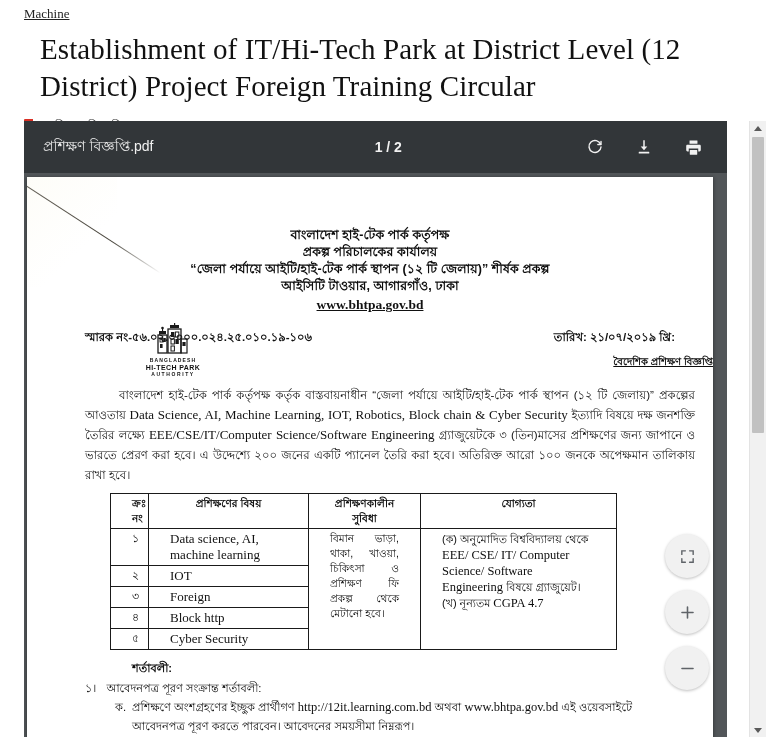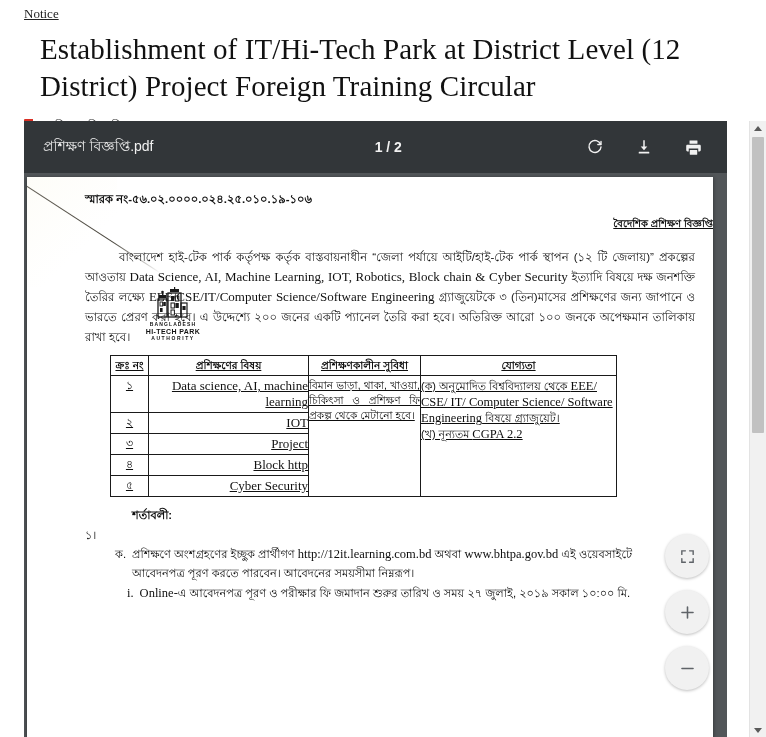--- a/index.html
+++ b/index.html
@@ -252,39 +252,37 @@
 
   
   table.doc-table {
     border-collapse: collapse;
     margin: 8px 0 0 83px;
     width: 506px;
     table-layout: fixed;
   }
   table.doc-table td, table.doc-table th {
     border: 1px solid #1a1a1a;
-    padding: 2px 0;
+    padding: 2px 21px;
     vertical-align: top;
     font-family: "Liberation Sans", sans-serif;
     font-size: 10.5px;
     line-height: 15px;
     font-weight: 400;
-    text-decoration: underline;
   }
   table.doc-table th {
     text-align: center;
     font-weight: 700;
     font-size: 10.5px;
   }
   table.doc-table td.sl { text-align: center; font-size: 11px; }
   table.doc-table td.subject {
     font-family: "Liberation Serif", serif;
     font-size: 13px;
     line-height: 16px;
-    text-align: right;
   }
   table.doc-table td.benefit { text-align: justify; }
   table.doc-table td.qual {
     font-size: 11px;
     line-height: 16px;
     margin-top: 24px;
   }
   table.doc-table td.qual .en { font-family: "Liberation Serif", serif; font-size: 12.5px; }
 
   
@@ -353,21 +351,21 @@
     cursor: pointer;
   }
   .tri { width: 0; height: 0; border-left: 4px solid transparent; border-right: 4px solid transparent; }
   .tri.up { border-bottom: 5px solid #5a5a5a; }
   .tri.down { border-top: 5px solid #5a5a5a; }
 </style>
 </head>
 <body>
 
 <div class="page-head">
-  <a class="breadcrumb-link" href="#">Notice</a>
+  <a class="breadcrumb-link" href="#">Machine</a>
   <h1 class="page-title">Establishment of IT/Hi-Tech Park at District Level (12 District) Project Foreign Training Circular</h1>
 </div>
 
 <div class="attachment">
   <span class="pdf-icon">
     <span class="sheet"></span>
     <span class="fold"></span>
     <span class="pdf-label">PDF</span>
   </span>
   <a class="attachment-name" href="#">প্রশিক্ষণ বিজ্ঞপ্তি.pdf</a>
@@ -428,23 +426,31 @@
             <rect x="30" y="16" width="6" height="14" fill="none" stroke="#1a1a1a" stroke-width="1.2"></rect>
             <rect x="31.4" y="19" width="3.2" height="4"></rect>
           </svg>
           <span class="logo-text">
             <span class="l1">BANGLADESH</span>
             <span class="l2">HI-TECH PARK</span>
             <span class="l3">AUTHORITY</span>
           </span>
         </div>
 
+        <div class="letterhead">
+          <div class="bn lh-line">বাংলাদেশ হাই-টেক পার্ক কর্তৃপক্ষ</div>
+          <div class="bn lh-line">প্রকল্প পরিচালকের কার্যালয়</div>
+          <div class="bn lh-line">“জেলা পর্যায়ে আইটি/হাই-টেক পার্ক স্থাপন (১২ টি জেলায়)” শীর্ষক প্রকল্প</div>
+          <div class="bn lh-line">আইসিটি টাওয়ার, আগারগাঁও, ঢাকা</div>
+          <div class="lh-url">www.bhtpa.gov.bd</div>
+        </div>
 
         <div class="memo-row">
           <span>স্মারক নং-৫৬.০২.০০০০.০২৪.২৫.০১০.১৯-১০৬</span>
+          <span>তারিখ: ২১/০৭/২০১৯ খ্রি:</span>
         </div>
 
         <div class="doc-heading bn">বৈদেশিক প্রশিক্ষণ বিজ্ঞপ্তি</div>
 
         <p class="doc-body">
           <span>বাংলাদেশ হাই-টেক পার্ক কর্তৃপক্ষ কর্তৃক বাস্তবায়নাধীন “জেলা পর্যায়ে আইটি/হাই-টেক পার্ক স্থাপন (১২ টি জেলায়)” প্রকল্পের আওতায় </span><span class="en">Data Science, AI, Machine Learning, IOT, Robotics, Block chain &amp; Cyber Security</span><span> ইত্যাদি বিষয়ে দক্ষ জনশক্তি তৈরির লক্ষ্যে </span><span class="en">EEE/CSE/IT/Computer Science/Software Engineering</span><span> গ্র্যাজুয়েটকে ৩ (তিন)মাসের প্রশিক্ষণের জন্য জাপানে ও ভারতে প্রেরণ করা হবে। এ উদ্দেশ্যে ২০০ জনের একটি প্যানেল তৈরি করা হবে। অতিরিক্ত আরো ১০০ জনকে অপেক্ষমান তালিকায় রাখা হবে।</span>
         </p>
 
         <table class="doc-table">
           <colgroup>
@@ -461,47 +467,48 @@
               <th class="bn">যোগ্যতা</th>
             </tr>
           </thead>
           <tbody>
             <tr>
               <td class="sl bn">১</td>
               <td class="subject">Data science, AI, machine learning</td>
               <td class="benefit bn" rowspan="5">বিমান ভাড়া, থাকা, খাওয়া, চিকিৎসা ও প্রশিক্ষণ ফি প্রকল্প থেকে মেটানো হবে।</td>
               <td class="qual bn" rowspan="5">
                 <span>(ক) অনুমোদিত বিশ্ববিদ্যালয় থেকে </span><span class="en">EEE/ CSE/ IT/ Computer Science/ Software Engineering</span><span> বিষয়ে গ্র্যাজুয়েট।</span><br>
-                <span>(খ) নূন্যতম </span><span class="en">CGPA 2.2</span>
+                <span>(খ) নূন্যতম </span><span class="en">CGPA 4.7</span>
               </td>
             </tr>
             <tr>
               <td class="sl bn">২</td>
               <td class="subject">IOT</td>
             </tr>
             <tr>
               <td class="sl bn">৩</td>
-              <td class="subject">Project</td>
+              <td class="subject">Foreign</td>
             </tr>
             <tr>
               <td class="sl bn">৪</td>
               <td class="subject">Block http</td>
             </tr>
             <tr>
               <td class="sl bn">৫</td>
               <td class="subject">Cyber Security</td>
             </tr>
           </tbody>
         </table>
 
         <div class="conditions bn">
           <div class="cond-title">শর্তাবলী:</div>
 
           <div class="cond-l1">
             <span>১।</span>
+            <span>আবেদনপত্র পূরণ সংক্রান্ত শর্তাবলী:</span>
           </div>
 
           <div class="cond-l2">
             <span>ক.</span>
             <span><span>প্রশিক্ষণে অংশগ্রহণের ইচ্ছুক প্রার্থীগণ </span><span class="en">http://12it.learning.com.bd</span><span> অথবা </span><span class="en">www.bhtpa.gov.bd</span><span> এই ওয়েবসাইটে আবেদনপত্র পূরণ করতে পারবেন। আবেদনের সময়সীমা নিম্নরূপ।</span></span>
           </div>
 
           <div class="cond-l3">
             <span class="en">i.</span>
             <span><span class="en">Online-</span><span>এ আবেদনপত্র পূরণ ও পরীক্ষার ফি জমাদান শুরুর তারিখ ও সময় ২৭ জুলাই, ২০১৯ সকাল ১০:০০ মি.</span></span>

